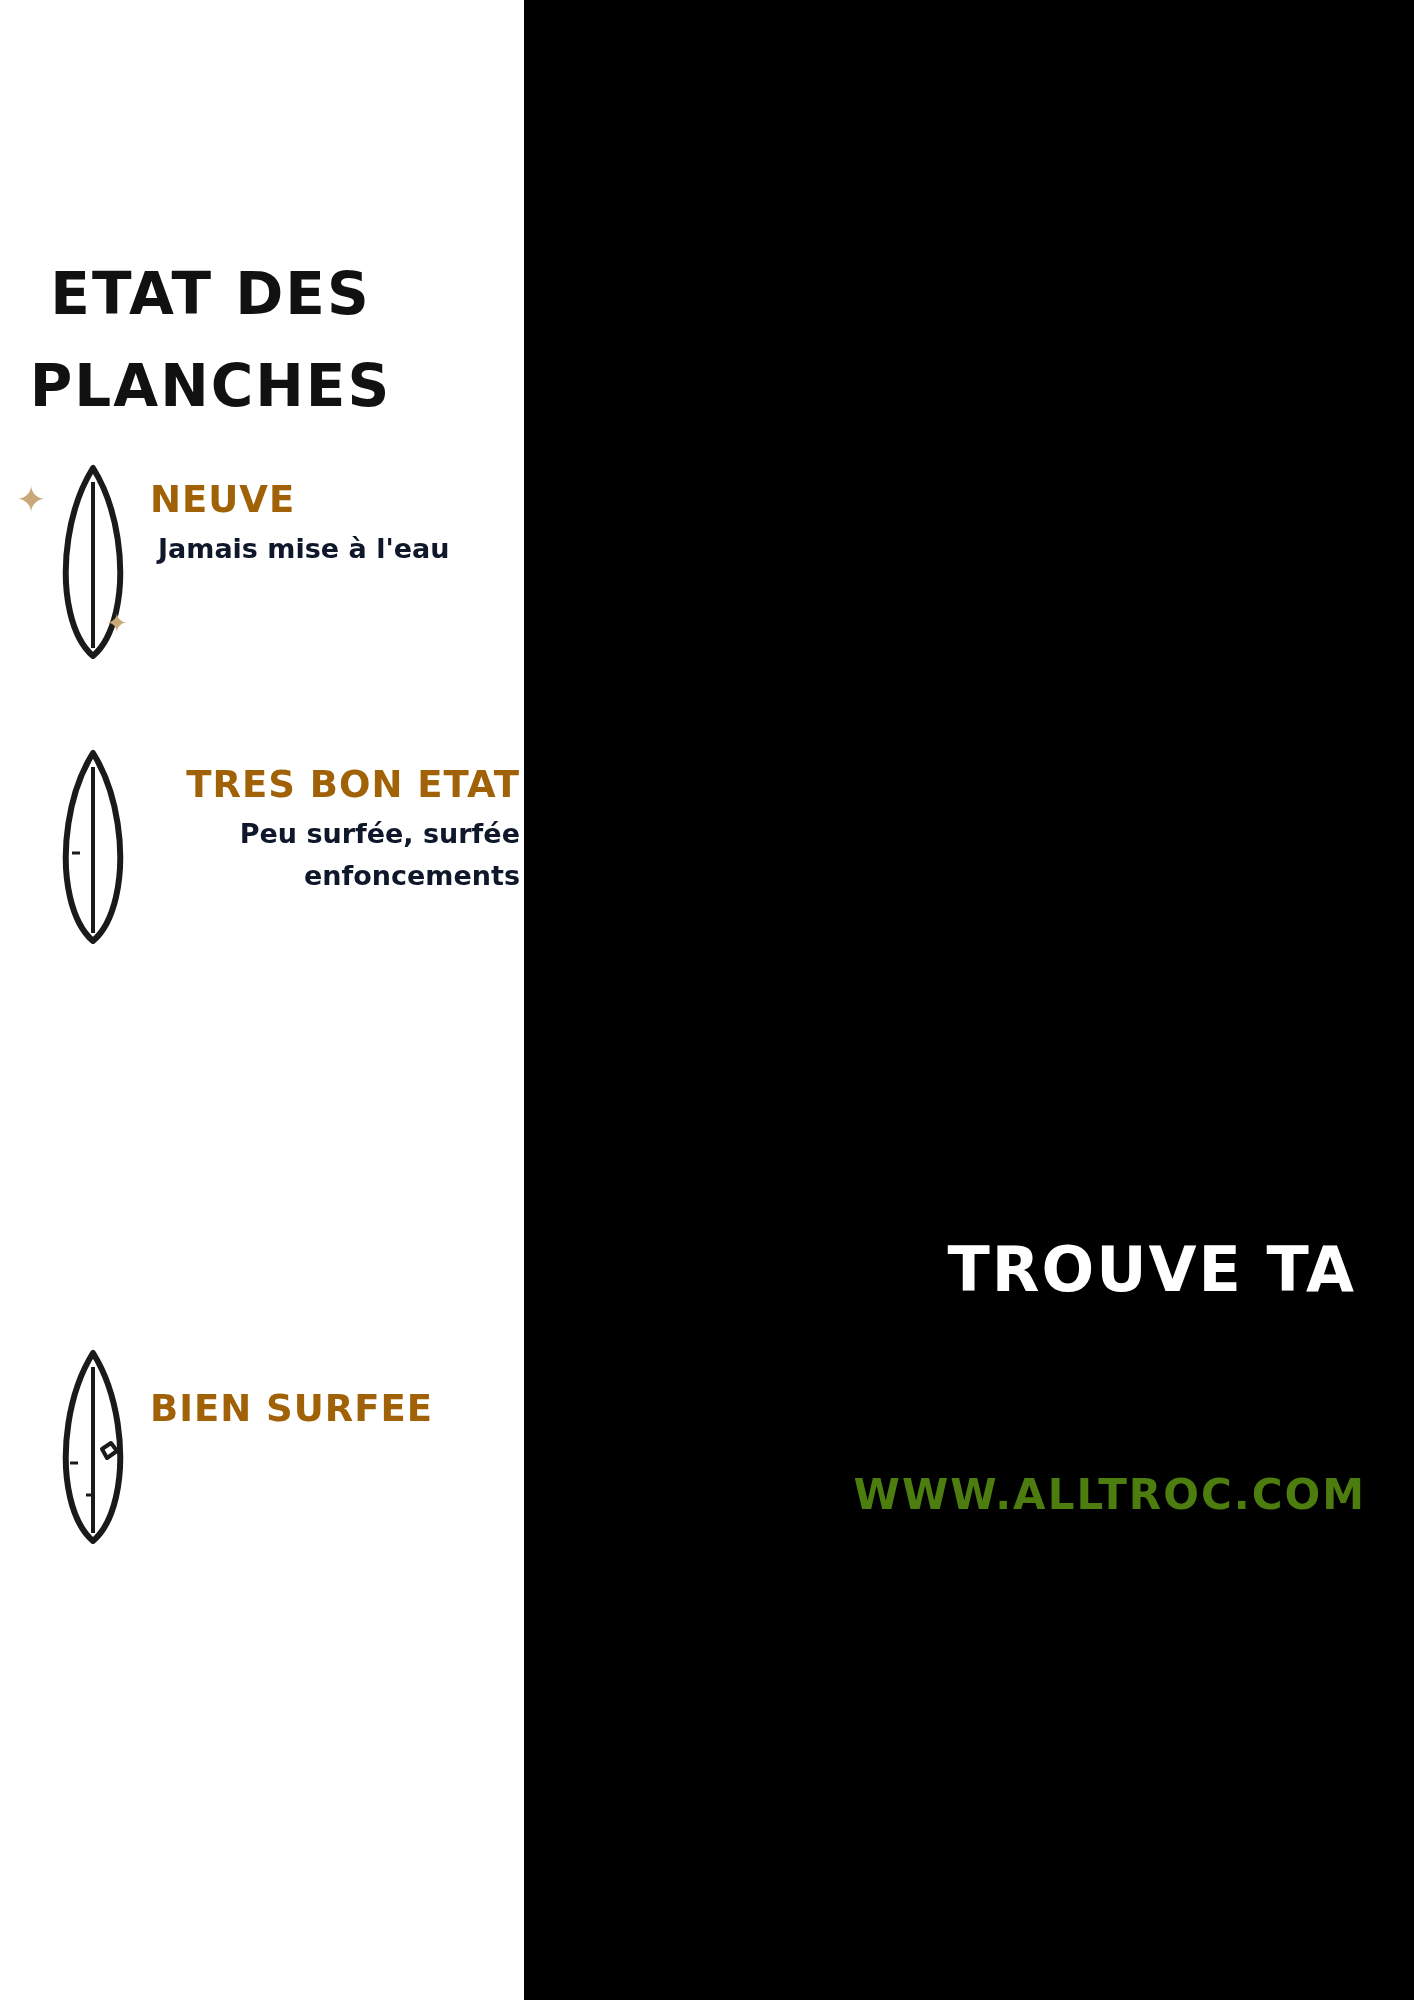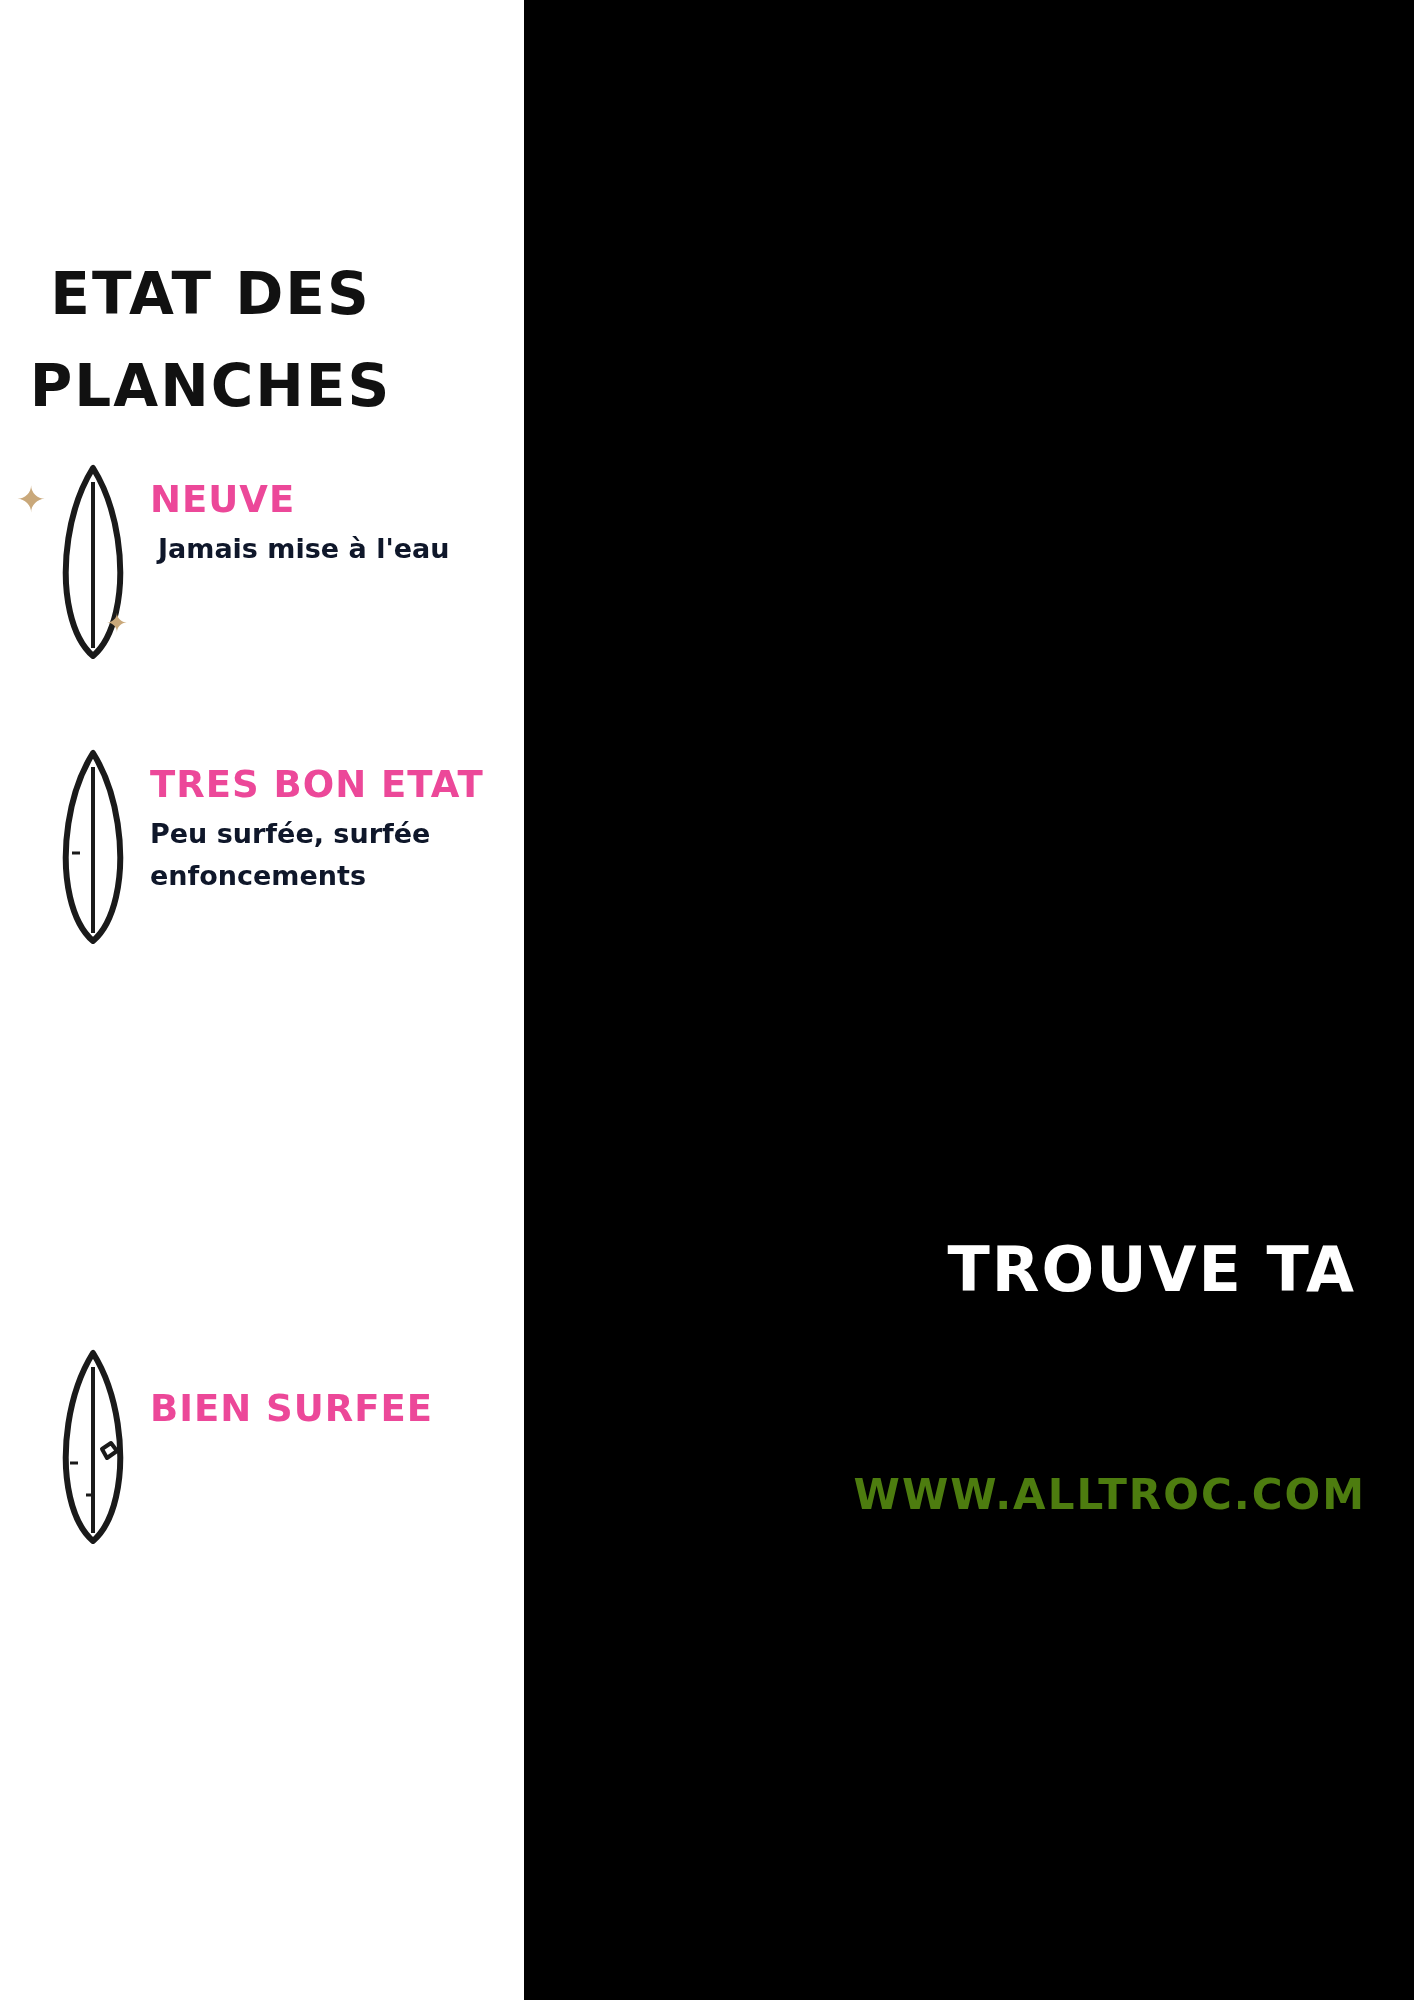--- a/index.html
+++ b/index.html
@@ -75,21 +75,21 @@
     position: absolute;
     left: 150px;
     top: 18px;
     width: 370px;
   }
   .row-title {
     font-family: "DejaVu Sans", sans-serif;
     font-weight: 900;
     font-size: 37px;
     letter-spacing: 1px;
-    color: #ec4899;
+    color: #a16207;
     text-transform: uppercase;
     line-height: 44px;
     margin: 0 0 6px 0;
     white-space: nowrap;
   }
   .row-desc {
     font-family: "DejaVu Sans", sans-serif;
     font-weight: 700;
     font-size: 27px;
     line-height: 42px;
@@ -162,21 +162,21 @@
       </svg>
     </div>
     <span class="sparkle" style="left:16px; top:22px; font-size:36px;">✦</span>
     <span class="sparkle" style="left:106px; top:150px; font-size:26px;">✦</span>
     <div class="text-wrap">
       <p class="row-title">NEUVE</p>
       <p class="row-desc indent">Jamais mise à l'eau</p>
     </div>
   </div>
 
-  <div class="row" style="top:745px;">
+  <div class="row" style="top:745px;text-align:right;">
     <div class="board-wrap">
       <svg width="110" height="200" viewBox="0 0 110 200" xmlns="http://www.w3.org/2000/svg">
         <path d="M55 8 C 30 48, 22 108, 32 152 C 38 178, 48 190, 55 196 C 62 190, 72 178, 78 152 C 88 108, 80 48, 55 8 Z" fill="#ffffff" stroke="#1a1a1a" stroke-width="6" stroke-linejoin="round"></path>
         <line x1="55" y1="22" x2="55" y2="188" stroke="#1a1a1a" stroke-width="4"></line>
         <line x1="34" y1="108" x2="42" y2="108" stroke="#1a1a1a" stroke-width="3"></line>
       </svg>
     </div>
     <div class="text-wrap">
       <p class="row-title">TRES BON ETAT</p>
       <p class="row-desc">Peu surfée, surfée enfoncements</p>

